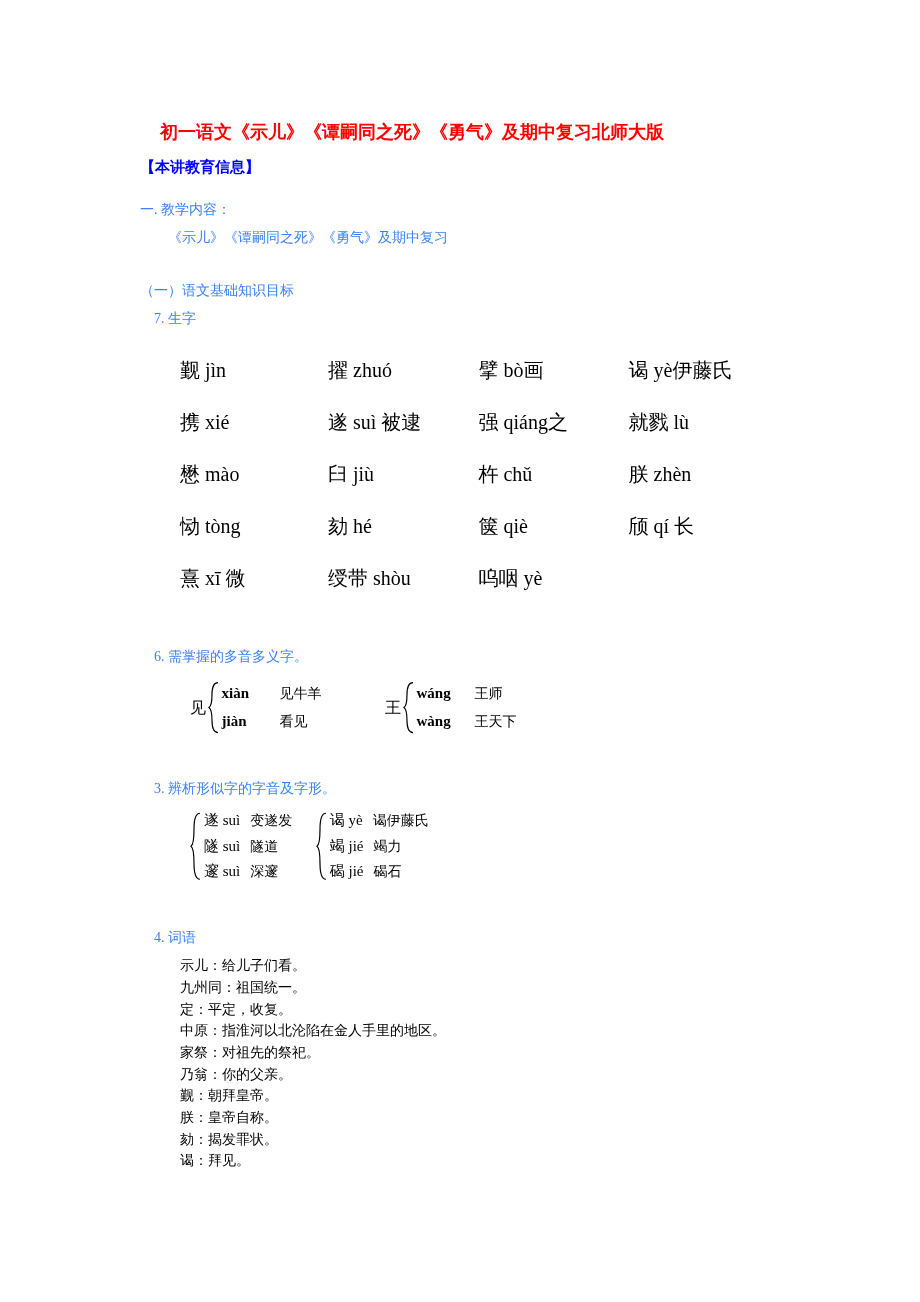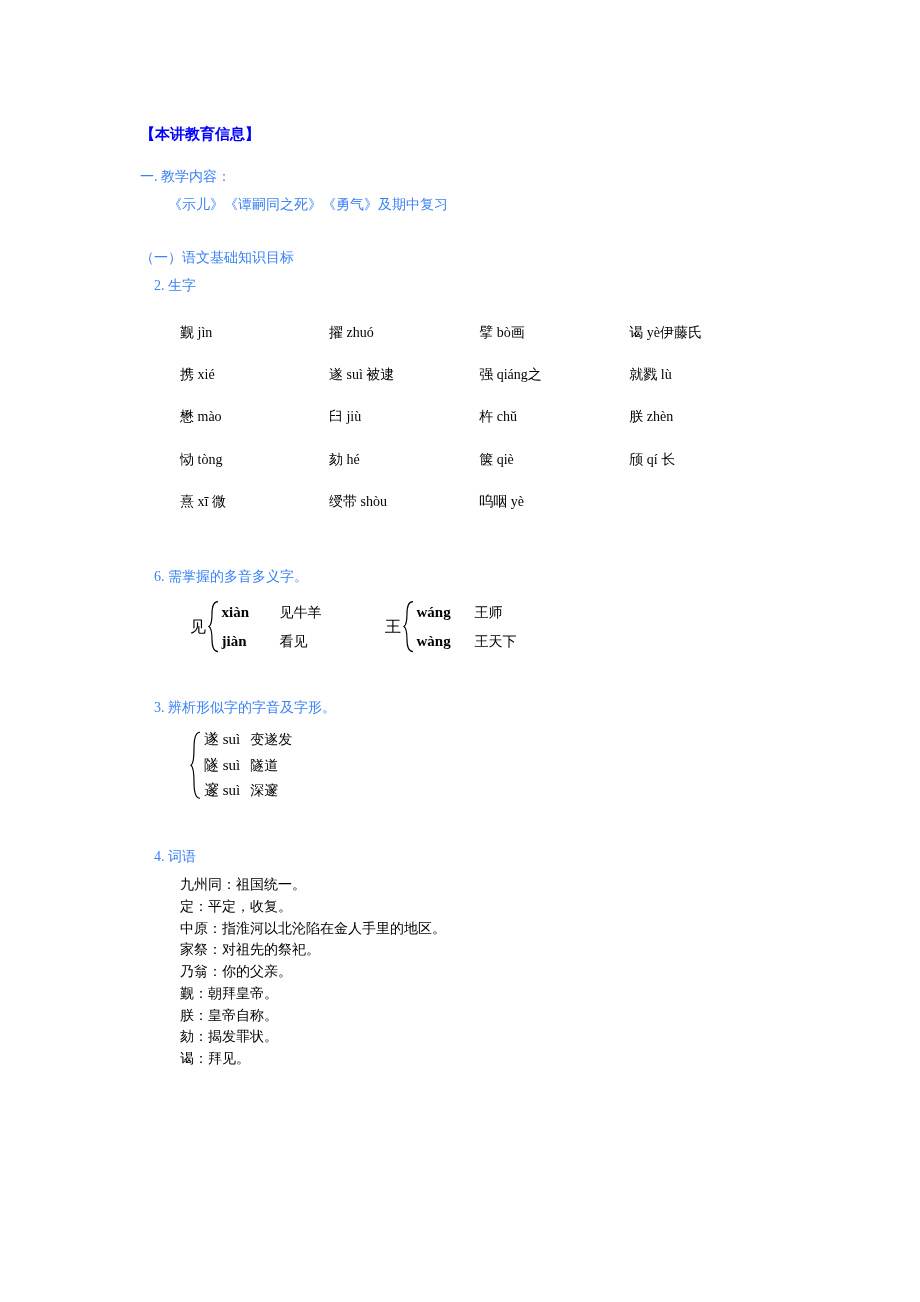--- a/index.html
+++ b/index.html
@@ -40,21 +40,21 @@
 
   .char-table {
     margin-left: 40px;
     margin-top: 14px;
     border-collapse: collapse;
   }
   .char-table td {
     padding: 10px 0;
     width: 156px;
     white-space: nowrap;
-    font-size: 14px;
+    font-size: 20px;
     vertical-align: middle;
     margin-left: 14px;
   }
 
   .poly-row {
     margin-left: 50px;
     margin-top: 10px;
   }
   .poly-item {
     display: inline-block;
@@ -101,30 +101,31 @@
     margin-top: 4px;
   }
   .vocab div {
     line-height: 1.55;
   }
 </style>
 </head>
 <body>
 <div class="page">
 
+<div class="title">初一语文《示儿》《谭嗣同之死》《勇气》及期中复习北师大版</div>
 
 <div class="section-head">【本讲教育信息】</div>
 
 <div class="black-line">一. 教学内容：</div>
 <div class="black-line indent1">《示儿》《谭嗣同之死》《勇气》及期中复习</div>
 
 <div class="space"></div>
 
 <div class="black-line">（一）语文基础知识目标</div>
-<div class="black-line indent2">2. 生字</div>
+<div class="black-line indent2">7. 生字</div>
 
 <table class="char-table">
   <tbody>
         <tr>
     <td>觐 jìn</td>
     <td>擢 zhuó</td>
     <td>擘 bò画</td>
     <td>谒 yè伊藤氏</td>
   </tr>
   <tr>
@@ -195,27 +196,38 @@
     <span class="brace-block brace3">
       <svg class="brace-svg" width="14" height="70" viewBox="0 0 14 70">
         <path d="M10 2 Q4 2 4 18 Q4 33 1 35 Q4 37 4 52 Q4 68 10 68" stroke="#000" fill="none" stroke-width="1.2"></path>
       </svg>
       <div class="brace-line"><span class="py">遂 suì</span><span class="mean">变遂发</span></div>
       <div class="brace-line"><span class="py">隧 suì</span><span class="mean">隧道</span></div>
       <div class="brace-line"><span class="py">邃 suì</span><span class="mean">深邃</span></div>
     </span>
   </span>
   
+  <span class="poly-item">
+    <span class="brace-block brace3">
+      <svg class="brace-svg" width="14" height="70" viewBox="0 0 14 70">
+        <path d="M10 2 Q4 2 4 18 Q4 33 1 35 Q4 37 4 52 Q4 68 10 68" stroke="#000" fill="none" stroke-width="1.2"></path>
+      </svg>
+      <div class="brace-line"><span class="py">谒 yè</span><span class="mean">谒伊藤氏</span></div>
+      <div class="brace-line"><span class="py">竭 jié</span><span class="mean">竭力</span></div>
+      <div class="brace-line"><span class="py">碣 jié</span><span class="mean">碣石</span></div>
+    </span>
+  </span>
 </div>
 
 <div class="space"></div>
 <div class="space"></div>
 
 <div class="black-line indent2">4. 词语</div>
 <div class="vocab">
+  <div>示儿：给儿子们看。</div>
   <div>九州同：祖国统一。</div>
   <div>定：平定，收复。</div>
   <div>中原：指淮河以北沦陷在金人手里的地区。</div>
   <div>家祭：对祖先的祭祀。</div>
   <div>乃翁：你的父亲。</div>
   <div>觐：朝拜皇帝。</div>
   <div>朕：皇帝自称。</div>
   <div>劾：揭发罪状。</div>
   <div>谒：拜见。</div>
 </div>

